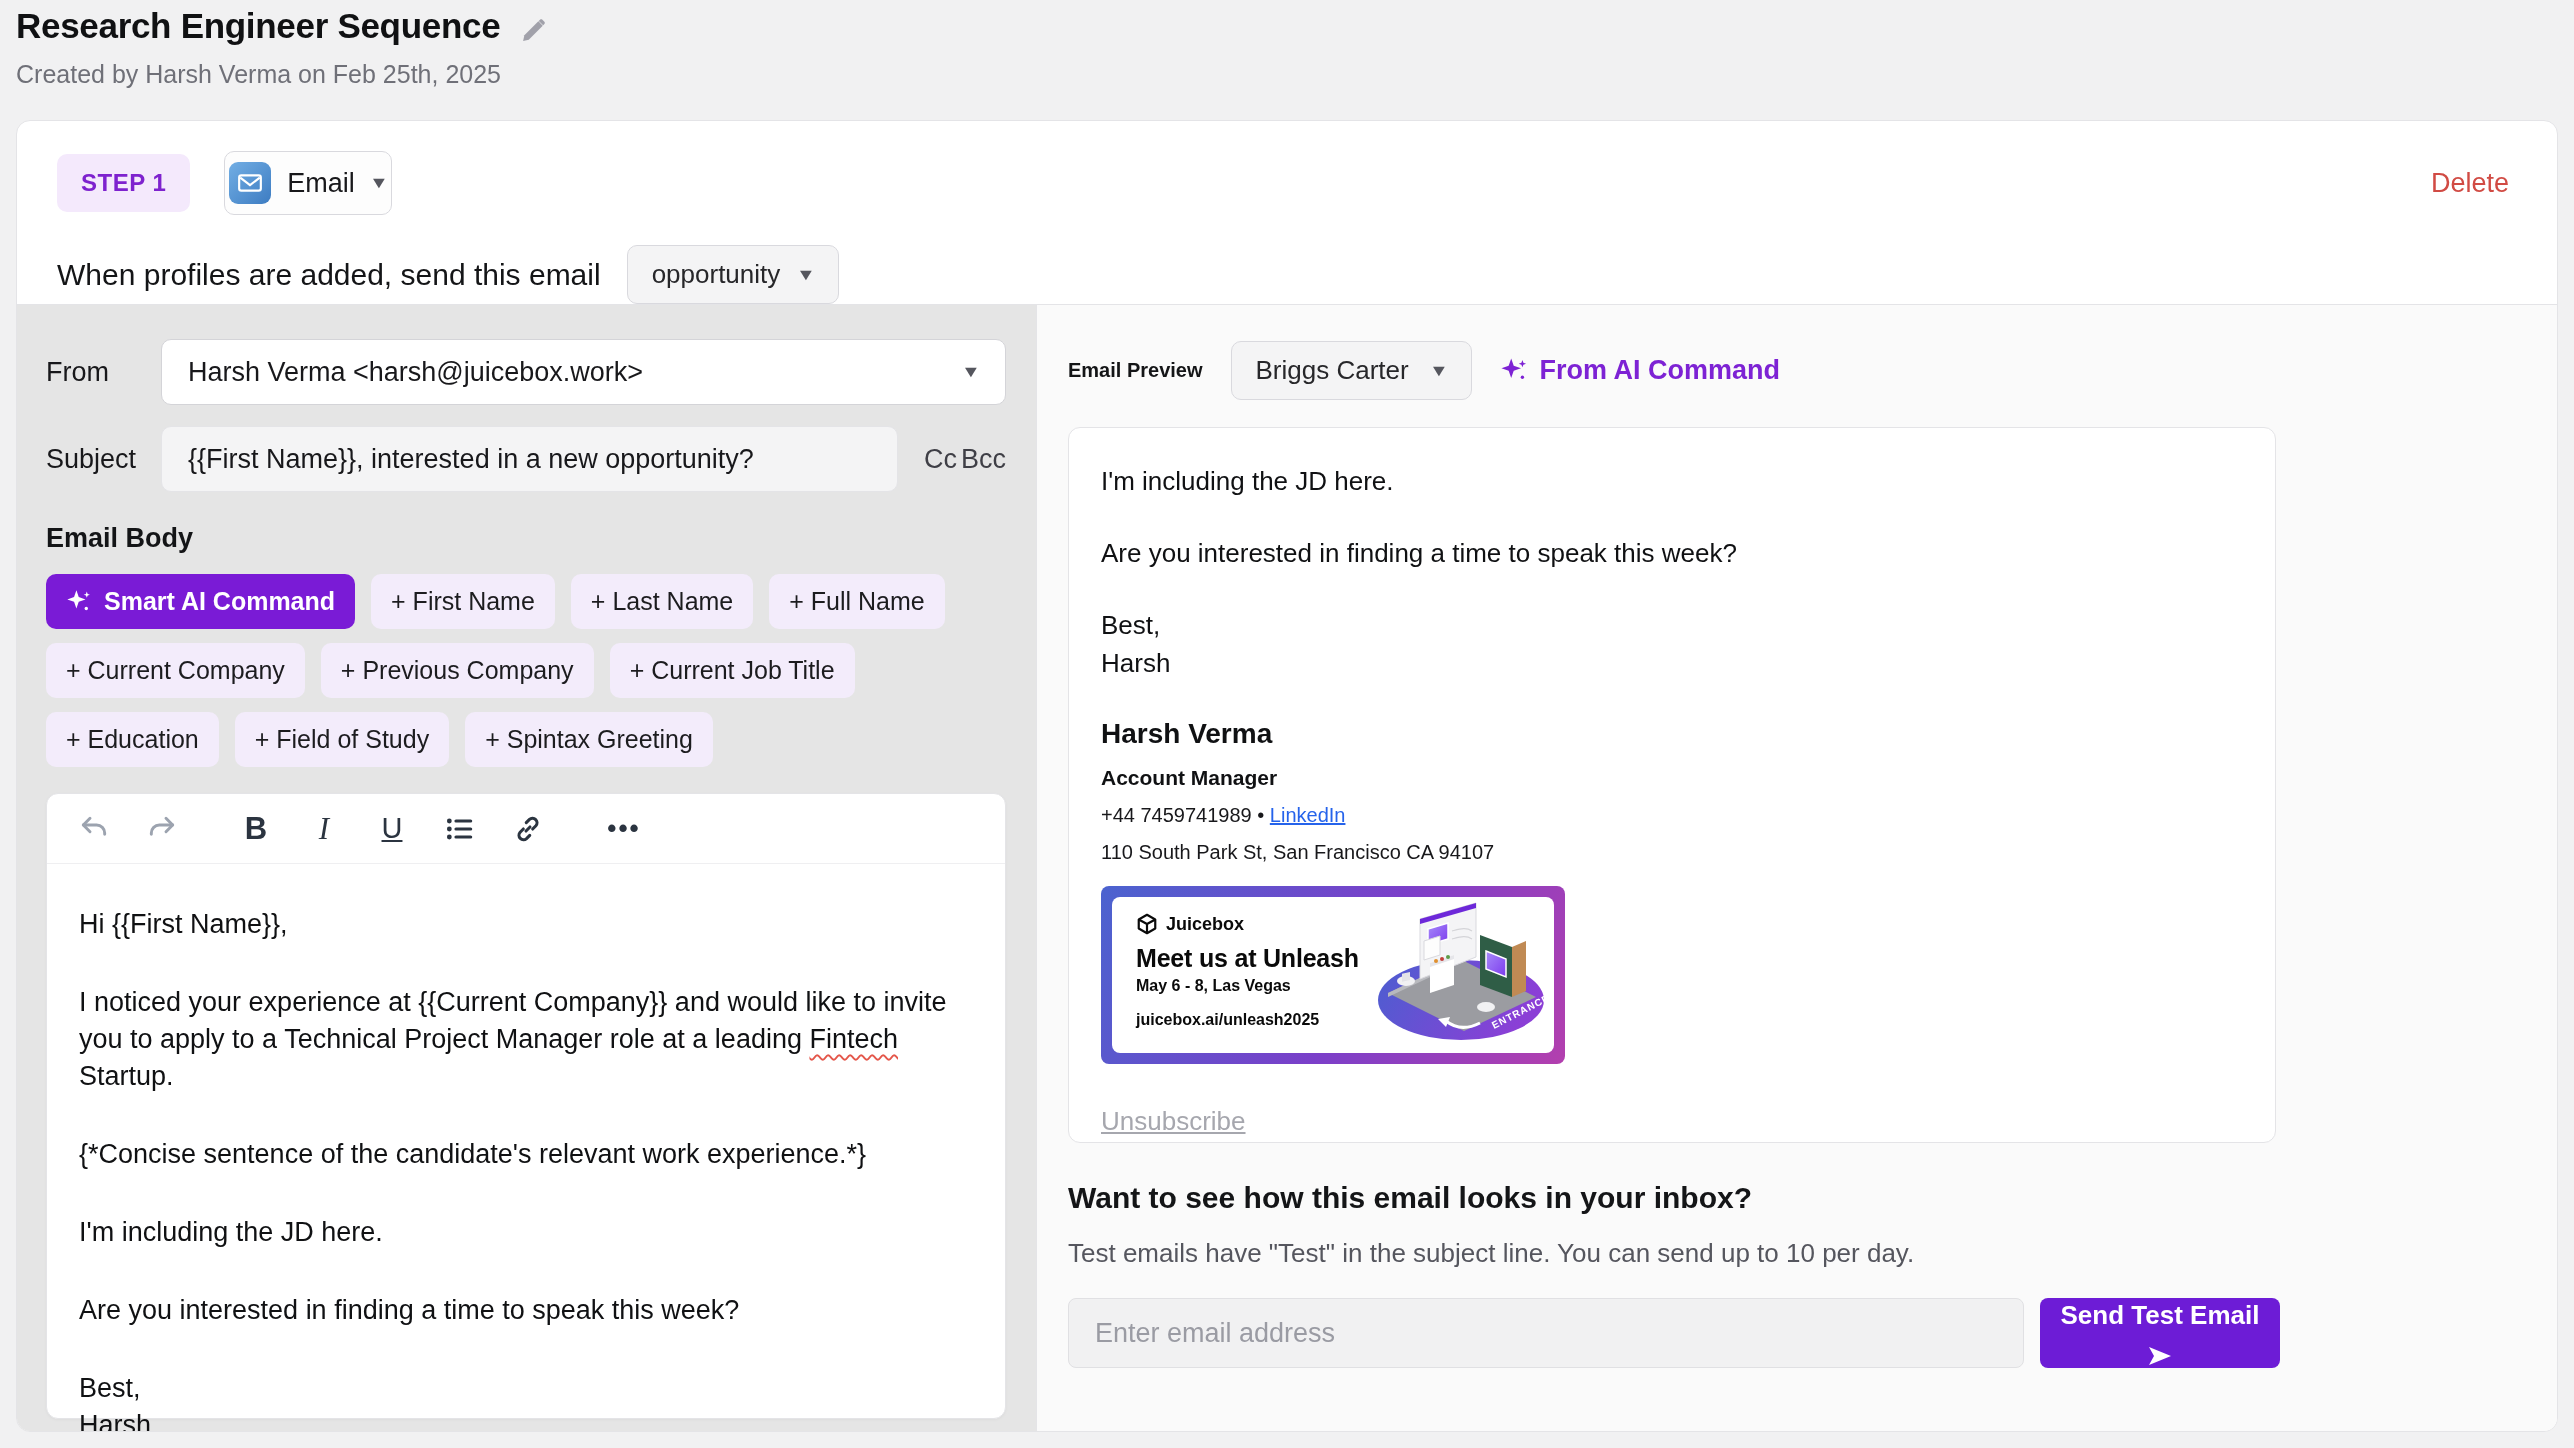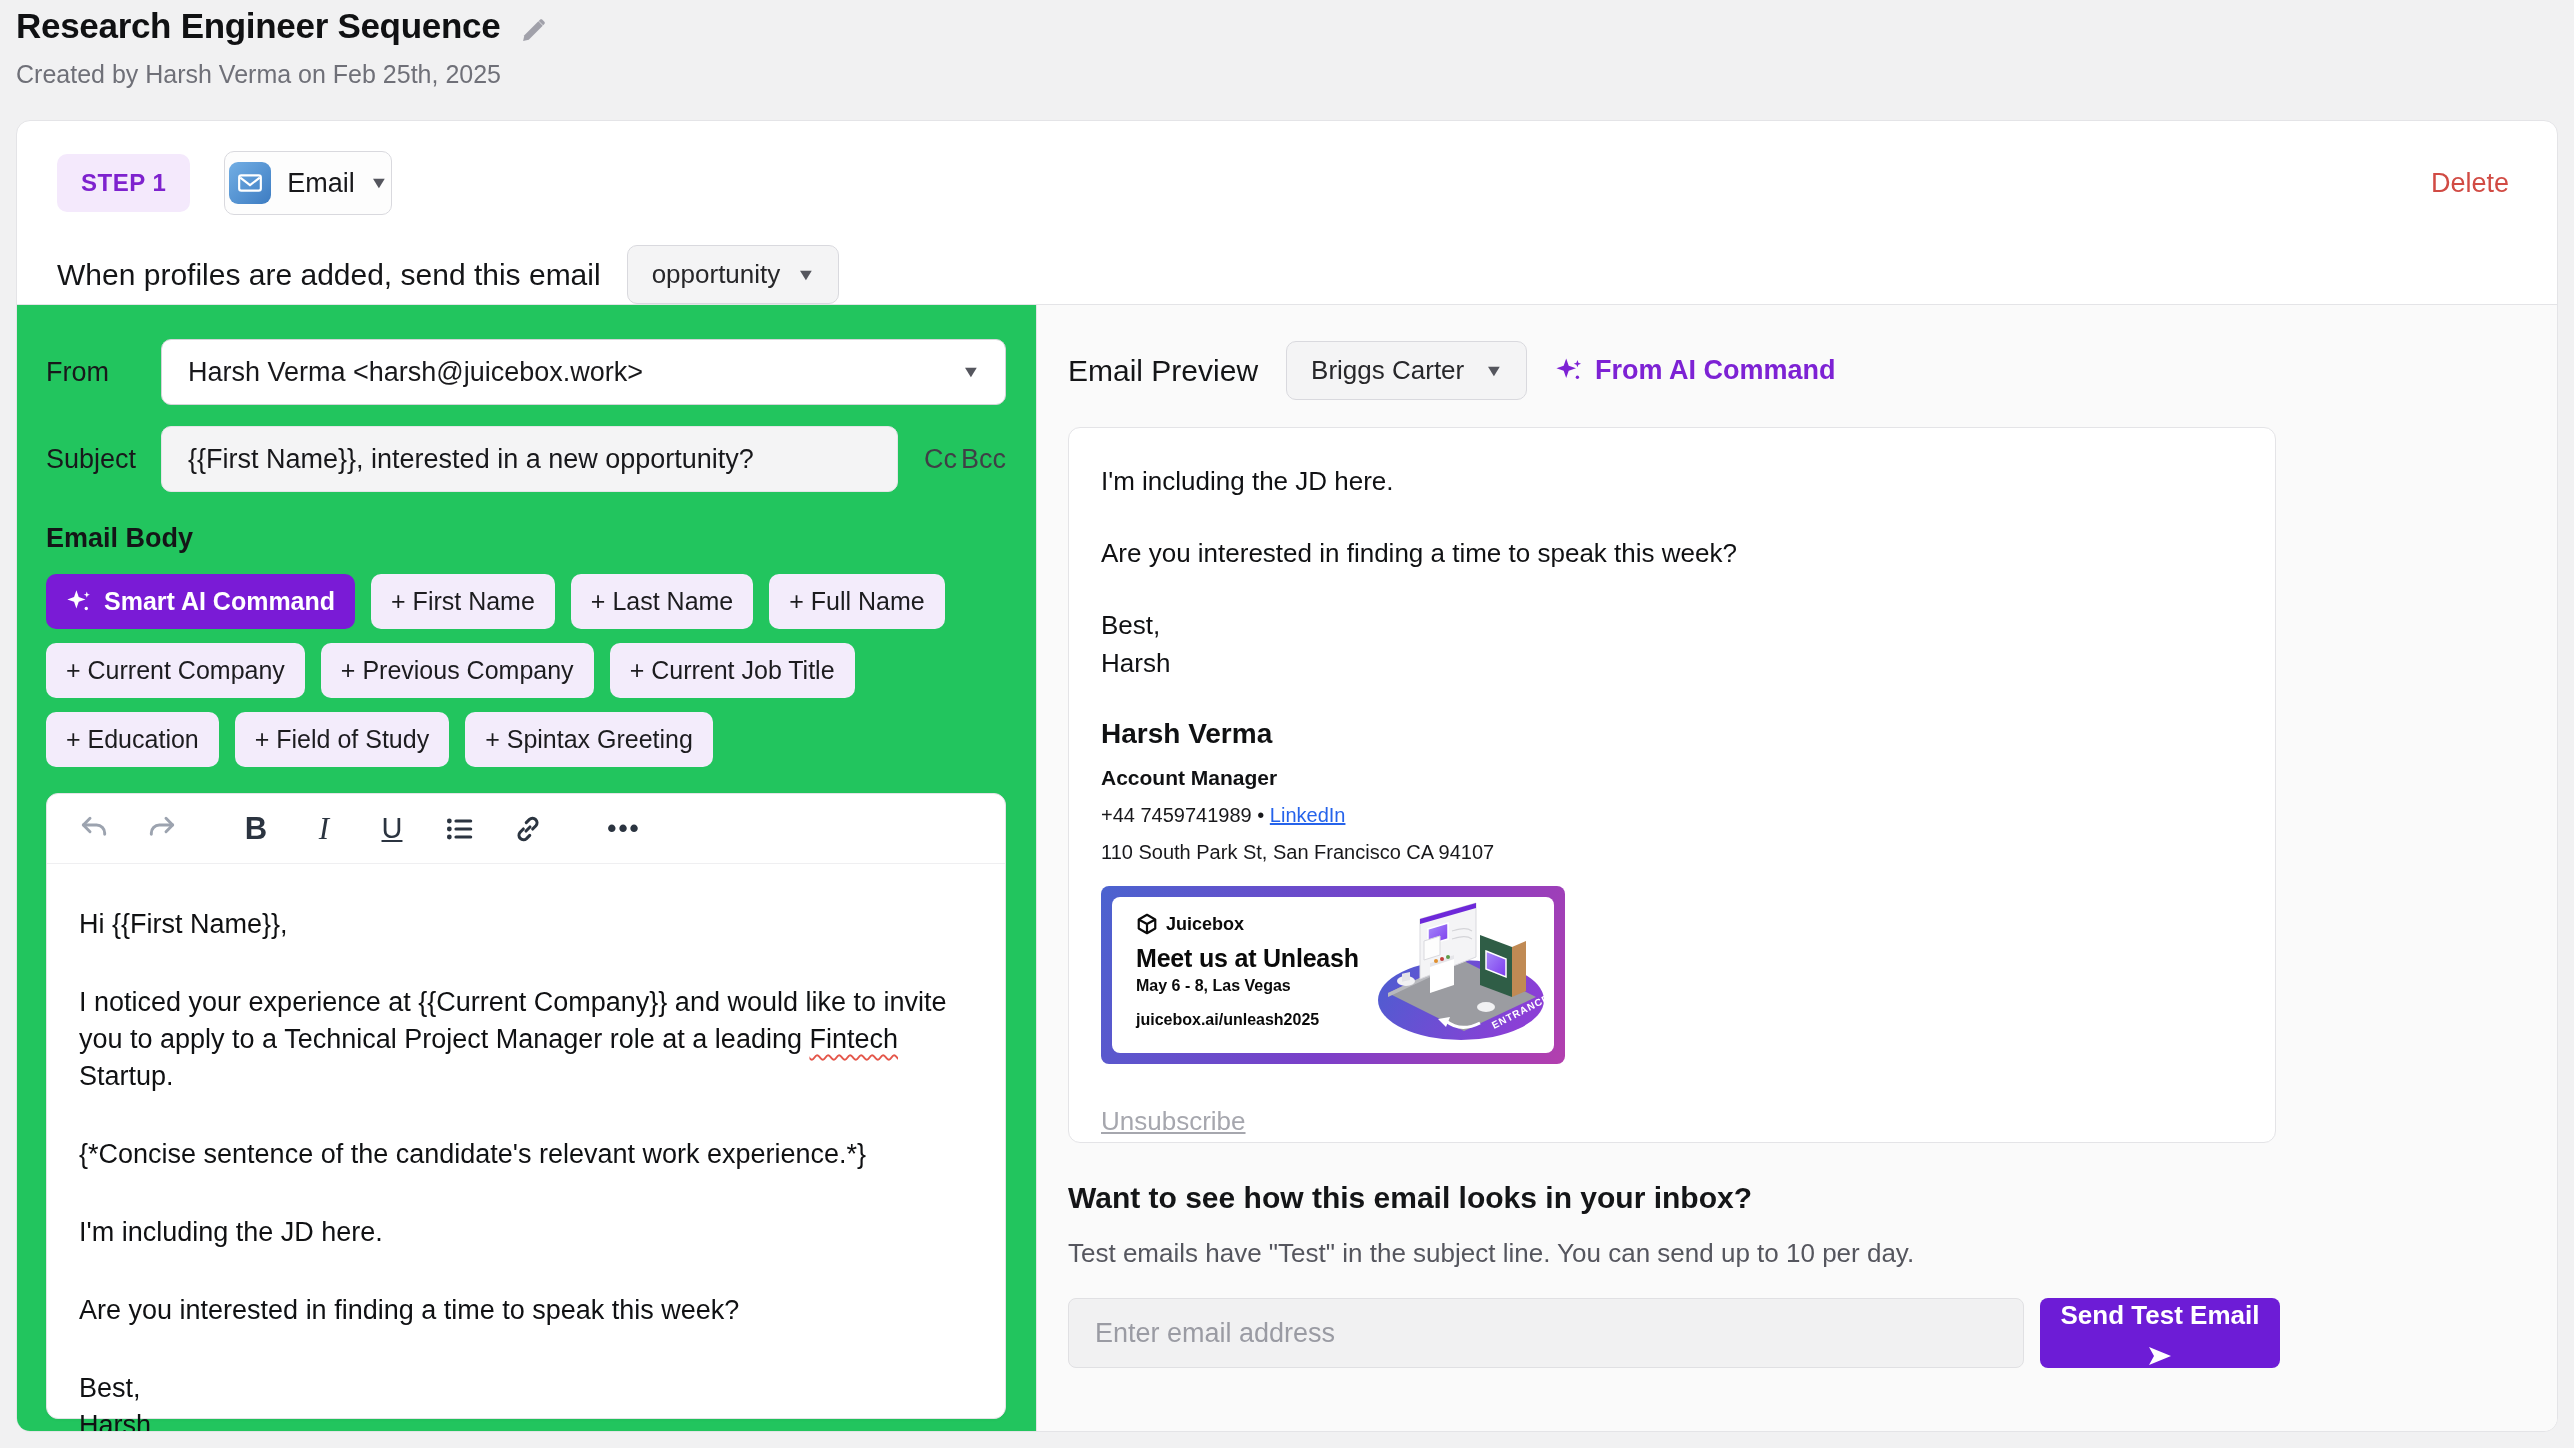--- a/index.html
+++ b/index.html
@@ -28,21 +28,21 @@
                display:flex; align-items:center; justify-content:center; }
   .type-label { font-size:27px; color:#18181b; }
   .caret { font-size:16px; color:#55565e; transform:scaleX(1.25); display:inline-block; }
   .delete-link { margin-left:auto; color:#d14b44; font-size:27px; cursor:pointer; }
   .timing-row { margin-top:30px; display:flex; align-items:center; gap:26px; }
   .timing-text { font-size:30px; color:#141517; }
   .select-btn { display:flex; align-items:center; gap:18px; background:#f4f4f5; border:1px solid #d9d9de;
                 border-radius:10px; padding:13px 24px; font-size:26px; color:#27272a; cursor:pointer; }
 
   .card-body { flex:1; display:flex; min-height:0; }
-  .compose-pane { width:1020px; flex:0 0 auto; border-right:1px solid #e4e4e7; padding:34px 30px 0 29px; background:#22c55e; }
+  .compose-pane { width:1020px; flex:0 0 auto; border-right:1px solid #e4e4e7; padding:34px 30px 0 29px; background:#e5e5e5; }
   .preview-pane { flex:1; background:#fafafa; padding:36px 30px 0 31px; min-width:0; }
 
   
   .field-row { display:flex; align-items:center; margin-bottom:21px; }
   .field-label { width:115px; font-size:27px; color:#18181b; flex:0 0 auto; }
   .from-select { flex:1; height:66px; border:1px solid #d4d4d8; border-radius:10px; background:#fff;
                  display:flex; align-items:center; padding:0 26px; font-size:27px; color:#18181b; cursor:pointer; }
   .from-select .caret { margin-left:auto; }
   .subject-input { flex:1; height:66px; border:1px solid #e4e4e7; border-radius:10px; background:#f4f4f5;
                    padding:0 26px; font-size:27px; color:#18181b; font-family:"Liberation Sans",sans-serif; outline:none; }
@@ -64,21 +64,21 @@
   .tbtn.italic-i { font-size:31px; font-style:italic; font-family:"Liberation Serif",serif; color:#2b3440; }
   .tbtn.under-u { font-size:29px; text-decoration:underline; color:#2b3440; }
   .tbtn.more { font-size:26px; letter-spacing:2px; color:#2b3440; font-weight:700; }
   .editor-content { flex:1; padding:42px 32px; font-size:27px; line-height:37px; color:#101113; cursor:text; }
   .editor-content p { margin-bottom:41px; }
   .editor-content p:last-child { margin-bottom:0; }
   .squiggle { text-decoration:underline wavy #e4564a; text-decoration-thickness:2px; text-underline-offset:6px; }
 
   
   .preview-header { display:flex; align-items:center; gap:28px; }
-  .preview-title { font-size:30px; font-weight:400; color:#141517; }
+  .preview-title { font-size:20px; font-weight:700; color:#141517; }
   .profile-select { gap:22px; }
   .ai-link { display:flex; align-items:center; gap:12px; color:#7d22d4; font-size:27px; font-weight:600; cursor:pointer; }
 
   .preview-card { margin-top:27px; width:1208px; height:716px; background:#fff; border:1px solid #e4e4e7;
                   border-radius:12px; padding:36px 36px 0 32px; overflow:hidden; }
   .preview-card p.pline { font-size:26px; line-height:34px; color:#101113; margin-bottom:38px; }
   .preview-card p.tight { margin-bottom:4px; }
   .sig-name { margin-top:30px; font-size:28px; font-weight:700; color:#101113; }
   .sig-title { margin-top:16px; font-size:21px; font-weight:700; color:#101113; }
   .sig-phone { margin-top:14px; font-size:20px; color:#18181b; }

